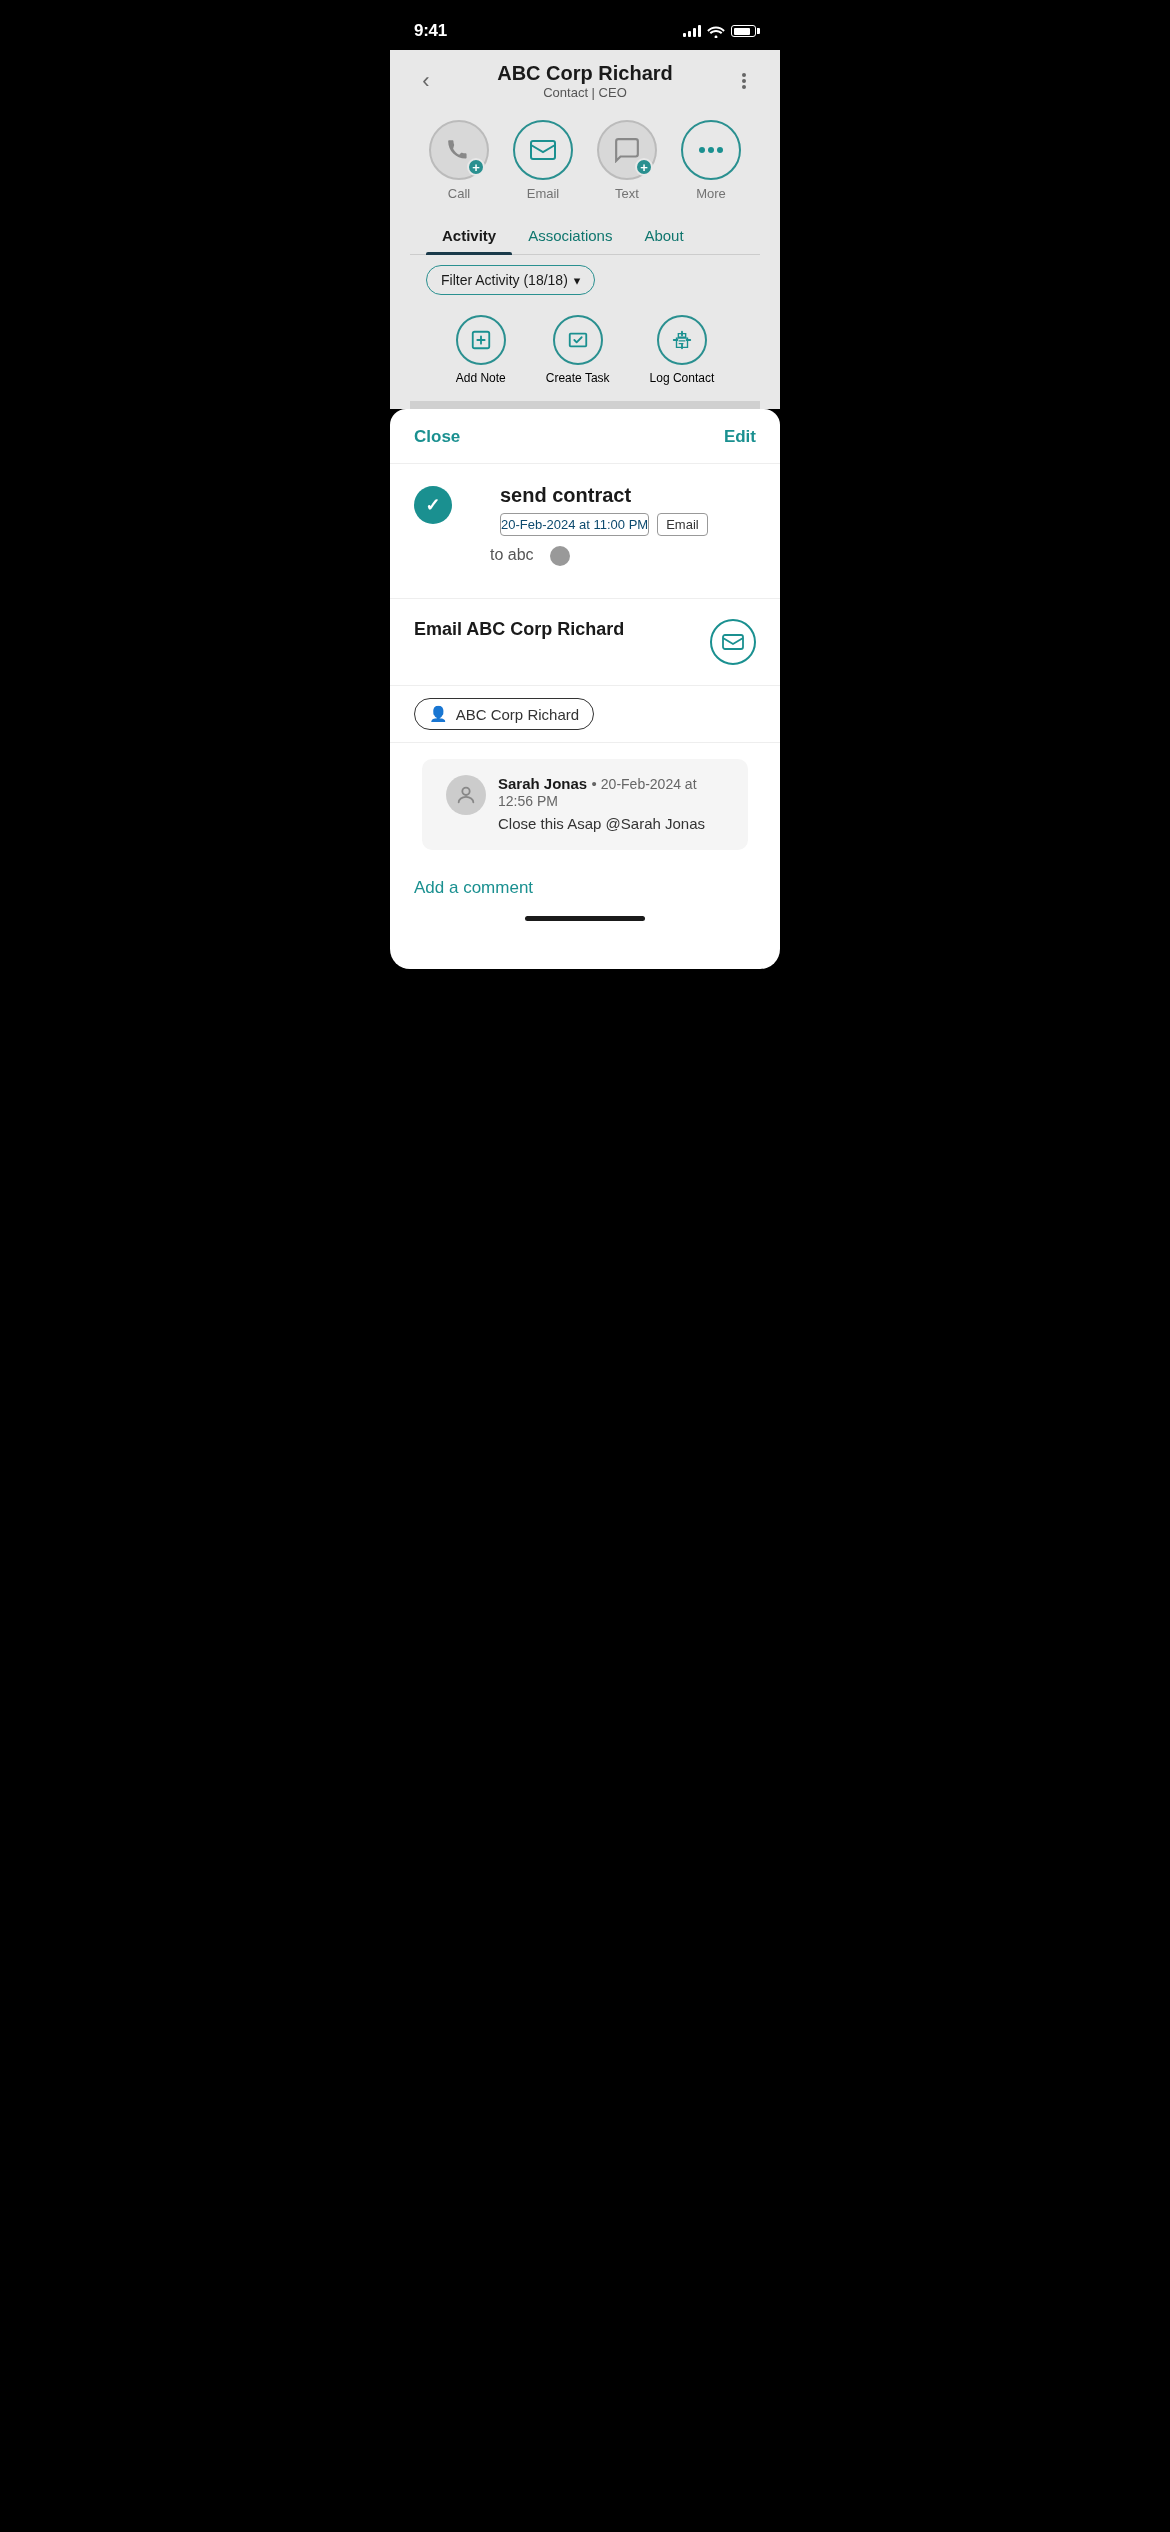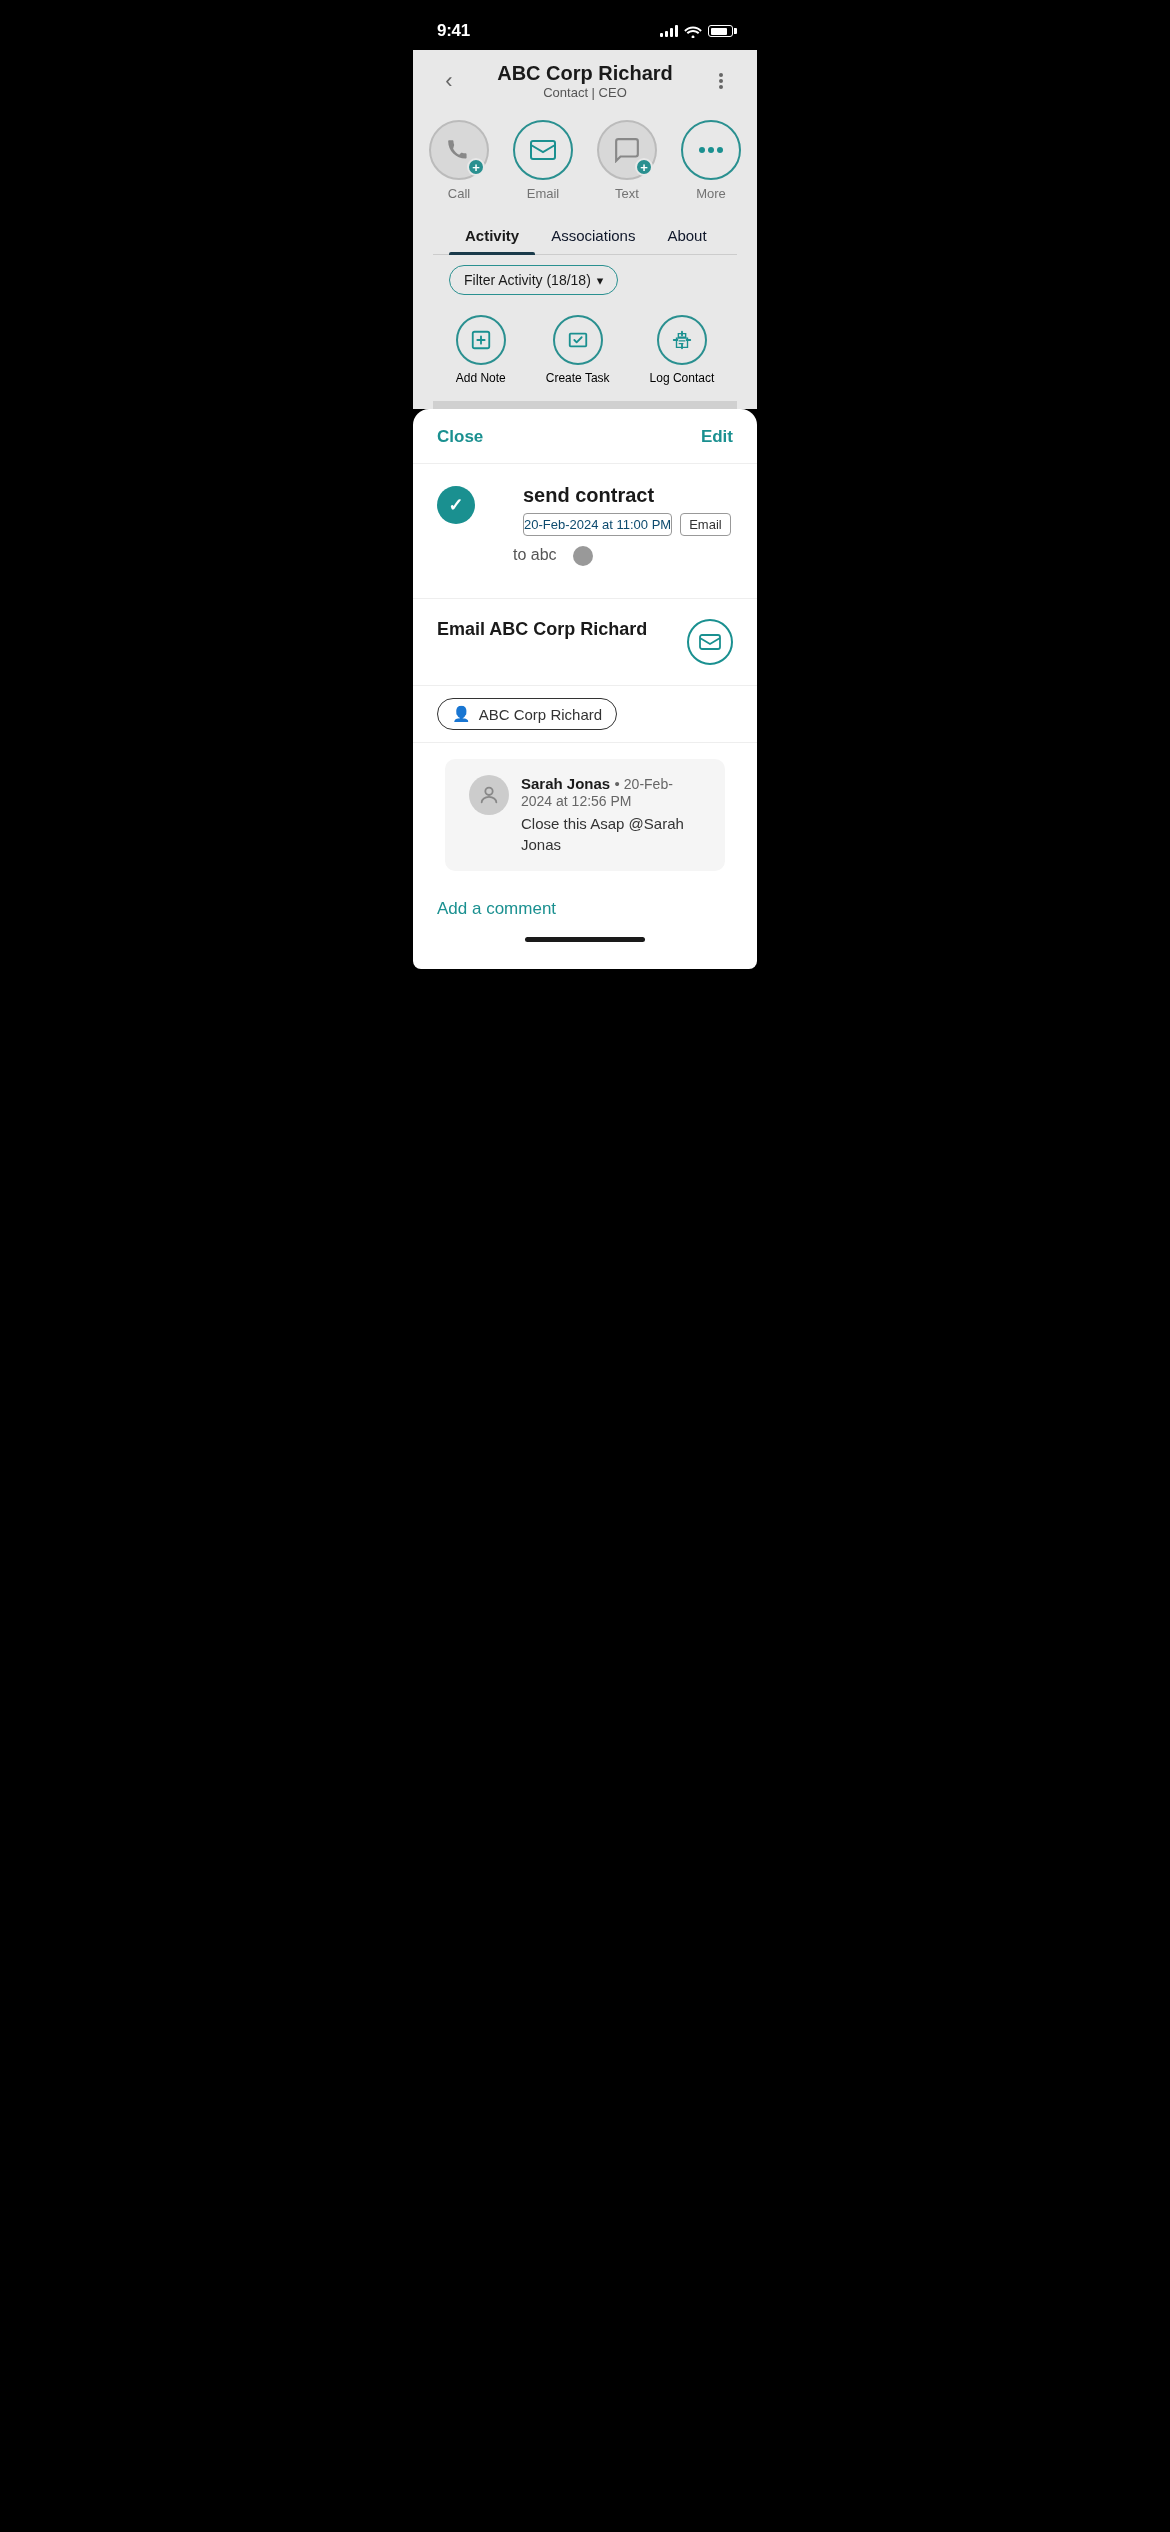--- a/index.html
+++ b/index.html
@@ -8,24 +8,24 @@
     body {
       background: #000;
       display: flex;
       justify-content: center;
       align-items: flex-start;
       min-height: 100vh;
       font-family: -apple-system, BlinkMacSystemFont, 'Helvetica Neue', Arial, sans-serif;
     }
 
     .phone-frame {
-      width: 344px;
+      width: 390px;
       min-height: 844px;
       background: #000;
-      border-radius: 8px;
+      border-radius: 20px;
       overflow: hidden;
       position: relative;
     }
 
     
     .status-bar {
       background: #000;
       height: 50px;
       display: flex;
       align-items: center;
@@ -210,21 +210,21 @@
       display: flex;
       gap: 0;
       padding: 0 16px;
       background: #e8e8e8;
       border-bottom: 1px solid #ccc;
     }
 
     .tab {
       padding: 10px 16px 10px;
       font-size: 15px;
-      color: #0f172a;
+      color: #0f766e;
       cursor: pointer;
       position: relative;
     }
 
     .tab.active {
       color: #1a1a1a;
       font-weight: 600;
     }
 
     .tab.active::after {

